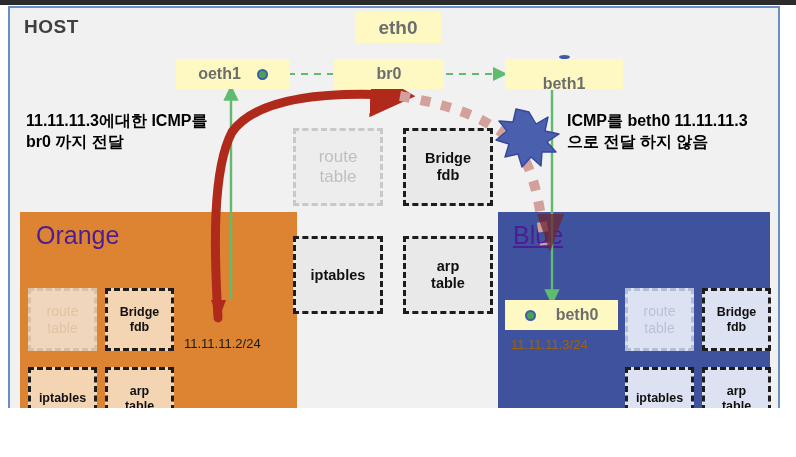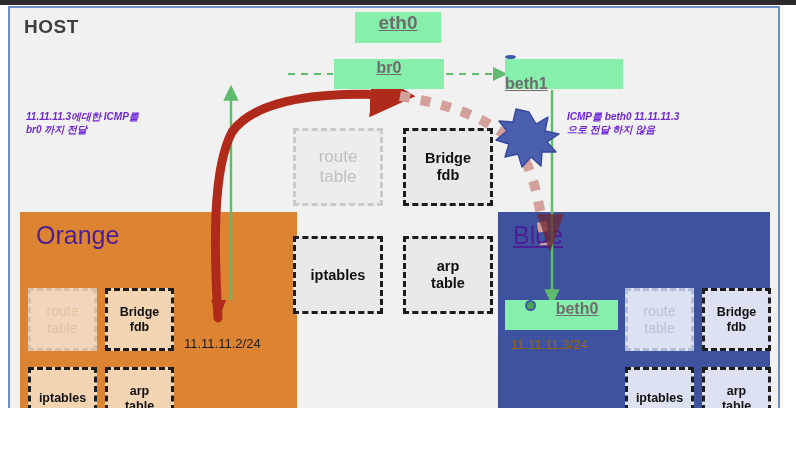--- a/index.html
+++ b/index.html
@@ -22,25 +22,24 @@
     box-sizing:border-box;
   }
 
   .host-label{
     position:absolute;left:24px;top:16px;
     font-size:19px;font-weight:bold;color:#3f3f3f;letter-spacing:.5px;
   }
 
   
   .pill{
-    position:absolute;background:#86efac;
-    display:flex;justify-content:center;
+    position:absolute;background:#fef9c3;
+    display:flex;align-items:center;justify-content:center;
     font-size:16px;font-weight:bold;color:#6d6d6d;
     box-sizing:border-box;
-    text-decoration:underline;
   }
   .pill .dot{
     width:11px;height:11px;border-radius:50%;
     background:#4aa351;border:2px solid #3c5ba8;box-sizing:border-box;
     display:inline-block;
   }
   .pill .txt{white-space:nowrap;}
 
   #eth0-pill{left:355px;top:12px;width:86px;height:31px;font-size:19px;}
   #oeth1-pill{left:176px;top:59px;width:114px;height:30px;gap:16px;}
@@ -101,22 +100,22 @@
   #o-iptables{left:28px;top:367px;width:69px;height:63px;}
   #o-arp{left:105px;top:367px;width:69px;height:63px;}
 
   #b-route{left:625px;top:288px;width:69px;height:63px;}
   #b-fdb{left:702px;top:288px;width:69px;height:63px;}
   #b-iptables{left:625px;top:367px;width:69px;height:63px;}
   #b-arp{left:702px;top:367px;width:69px;height:63px;}
 
   
   .note{
-    position:absolute;font-size:10px;font-weight:bold;color:#6d28d9;
-    line-height:1.32;white-space:pre-line;font-style:italic;
+    position:absolute;font-size:16px;font-weight:bold;color:#000000;
+    line-height:1.32;white-space:pre-line;
   }
   #note-left{left:26px;top:110px;}
   #note-right{left:567px;top:110px;}
 
   #vec{position:absolute;left:0;top:0;width:796px;height:457px;pointer-events:none;}
   .zt{z-index:5;}
 </style>
 </head>
 <body>
 
@@ -217,20 +216,24 @@
 
     <g>
       <polygon points="529,112 536,124 548,117 545,131 559,134 547,142 556,152 542,152 541,166 531,157 522,167 518,154 505,157 509,144 496,140 507,131 499,121 513,122 516,109" fill="#4a5fae" stroke="#35479b" stroke-width="1.4" stroke-linejoin="round"></polygon>
     </g>
   </svg>
 
   <div class="pill zt" id="eth0-pill">
     <span class="txt">eth0</span>
   </div>
 
+  <div class="pill zt" id="oeth1-pill">
+    <span class="txt">oeth1</span>
+    <span class="dot"></span>
+  </div>
 
   <div class="pill zt" id="br0-pill">
     <span class="txt">br0</span>
   </div>
 
   <div class="pill zt" id="beth1-pill">
     <span class="dot"></span>
     <span class="txt">beth1</span>
   </div>
 

